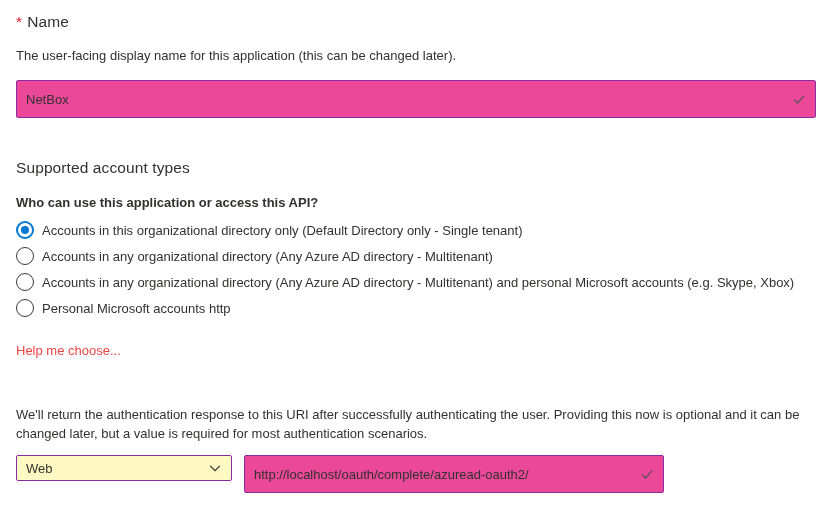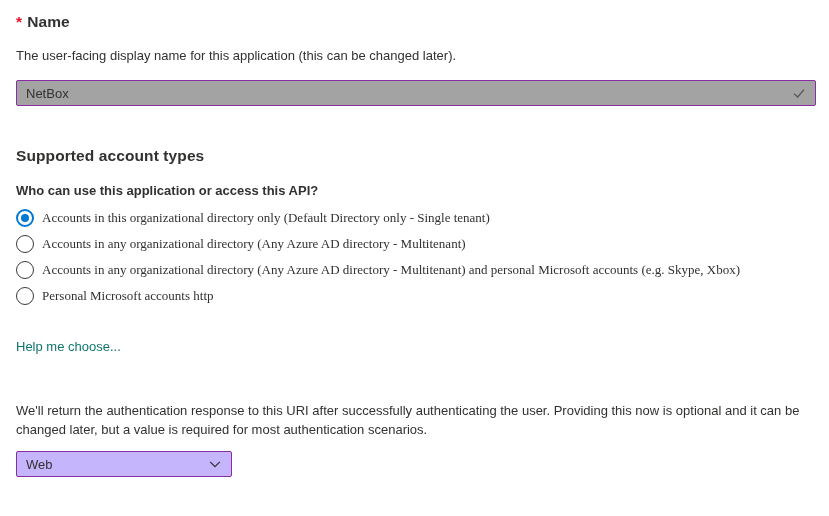--- a/index.html
+++ b/index.html
@@ -7,95 +7,95 @@
   body {
     background: #ffffff;
     font-family: "Liberation Sans", sans-serif;
     color: #323130;
     overflow: hidden;
   }
   .page { padding: 12px 13px 0 16px; }
 
   h2.section-title {
     font-size: 15.5px;
-    font-weight: 700;
+    font-weight: 400;
     color: #323130;
     line-height: 20px;
     letter-spacing: 0.1px;
   }
   .required-marker { color: #e81123; margin-right: 5px; }
 
   .desc, .question, .radio-label, .link, .textbox input, .dropdown-value {
     font-size: 13px;
     color: #323130;
   }
   .desc { margin-top: 14px; line-height: 19px; max-width: 800px; }
 
   .textbox {
     display: flex;
     align-items: center;
     border: 1px solid #8a2da5;
     border-radius: 2px;
-    height: 26px;
+    height: 38px;
     padding: 0 8px 0 9px;
-    background: #a3a3a3;
+    background: #ec4899;
   }
   .textbox input {
     border: none;
     outline: none;
     flex: 1 1 auto;
     background: transparent;
     font-family: "Liberation Sans", sans-serif;
     padding: 0;
   }
   .name-input-box { margin-top: 15px; width: 800px; }
   .check-icon { flex: 0 0 auto; margin-left: 8px; display: flex; align-items: center; }
 
   .section-2 { margin-top: 40px; }
   .question { margin-top: 16px; line-height: 17px; font-weight: bold; }
 
   .radio-list { margin-top: 10px; }
-  .radio-row { display: flex; align-items: center; height: 18px; margin-bottom: 8px; cursor: default; font-family: Liberation Serif, serif; }
+  .radio-row { display: flex; align-items: center; height: 18px; margin-bottom: 8px; cursor: default; }
   .radio {
     width: 18px; height: 18px;
     border-radius: 50%;
     border: 1px solid #3b3a39;
     flex: 0 0 auto;
     display: flex; align-items: center; justify-content: center;
     background: #fff;
   }
   .radio.selected { border: 2px solid #0078d4; }
   .radio.selected::after {
     content: "";
     width: 8px; height: 8px;
     border-radius: 50%;
     background: #0078d4;
   }
   .radio-label { margin-left: 8px; white-space: nowrap; }
 
   .link {
     display: inline-block;
-    margin-top: 26px;
-    color: #0f766e;
+    margin-top: 18px;
+    color: #ef4444;
     text-decoration: none;
     cursor: pointer;
   }
 
   .section-3 { margin-top: 46px; }
   .section-3 .desc { margin-top: 0; }
 
   .uri-row { margin-top: 12px; display: flex; gap: 12px; }
   .dropdown {
     width: 216px;
     height: 26px;
     border: 1px solid #8a2da5;
     border-radius: 2px;
     display: flex; align-items: center;
     padding: 0 9px;
-    background: #c4b5fd;
+    background: #fef9c3;
     cursor: pointer;
   }
   .dropdown-value { flex: 1 1 auto; }
   .chevron-icon { flex: 0 0 auto; display: flex; align-items: center; }
   .uri-input-box { width: 420px; }
 </style>
 </head>
 <body>
 
 <div class="page">
@@ -147,16 +147,24 @@
     <div class="uri-row">
       <div class="dropdown">
         <span class="dropdown-value">Web</span>
         <span class="chevron-icon">
           <svg width="14" height="14" viewBox="0 0 16 16">
             <path d="M2.5 5.5 L8 11 L13.5 5.5" stroke="#323130" stroke-width="1.4" fill="none"></path>
           </svg>
         </span>
       </div>
 
+      <div class="textbox uri-input-box">
+        <input type="text" aria-label="Redirect URI" value="http://localhost/oauth/complete/azuread-oauth2/" style="">
+        <span class="check-icon">
+          <svg width="16" height="16" viewBox="0 0 16 16">
+            <path d="M3 8.6 L6.6 12 L13 4.6" stroke="#555555" stroke-width="1.3" fill="none"></path>
+          </svg>
+        </span>
+      </div>
     </div>
   </div>
 
 </div>
 
 </body></html>

